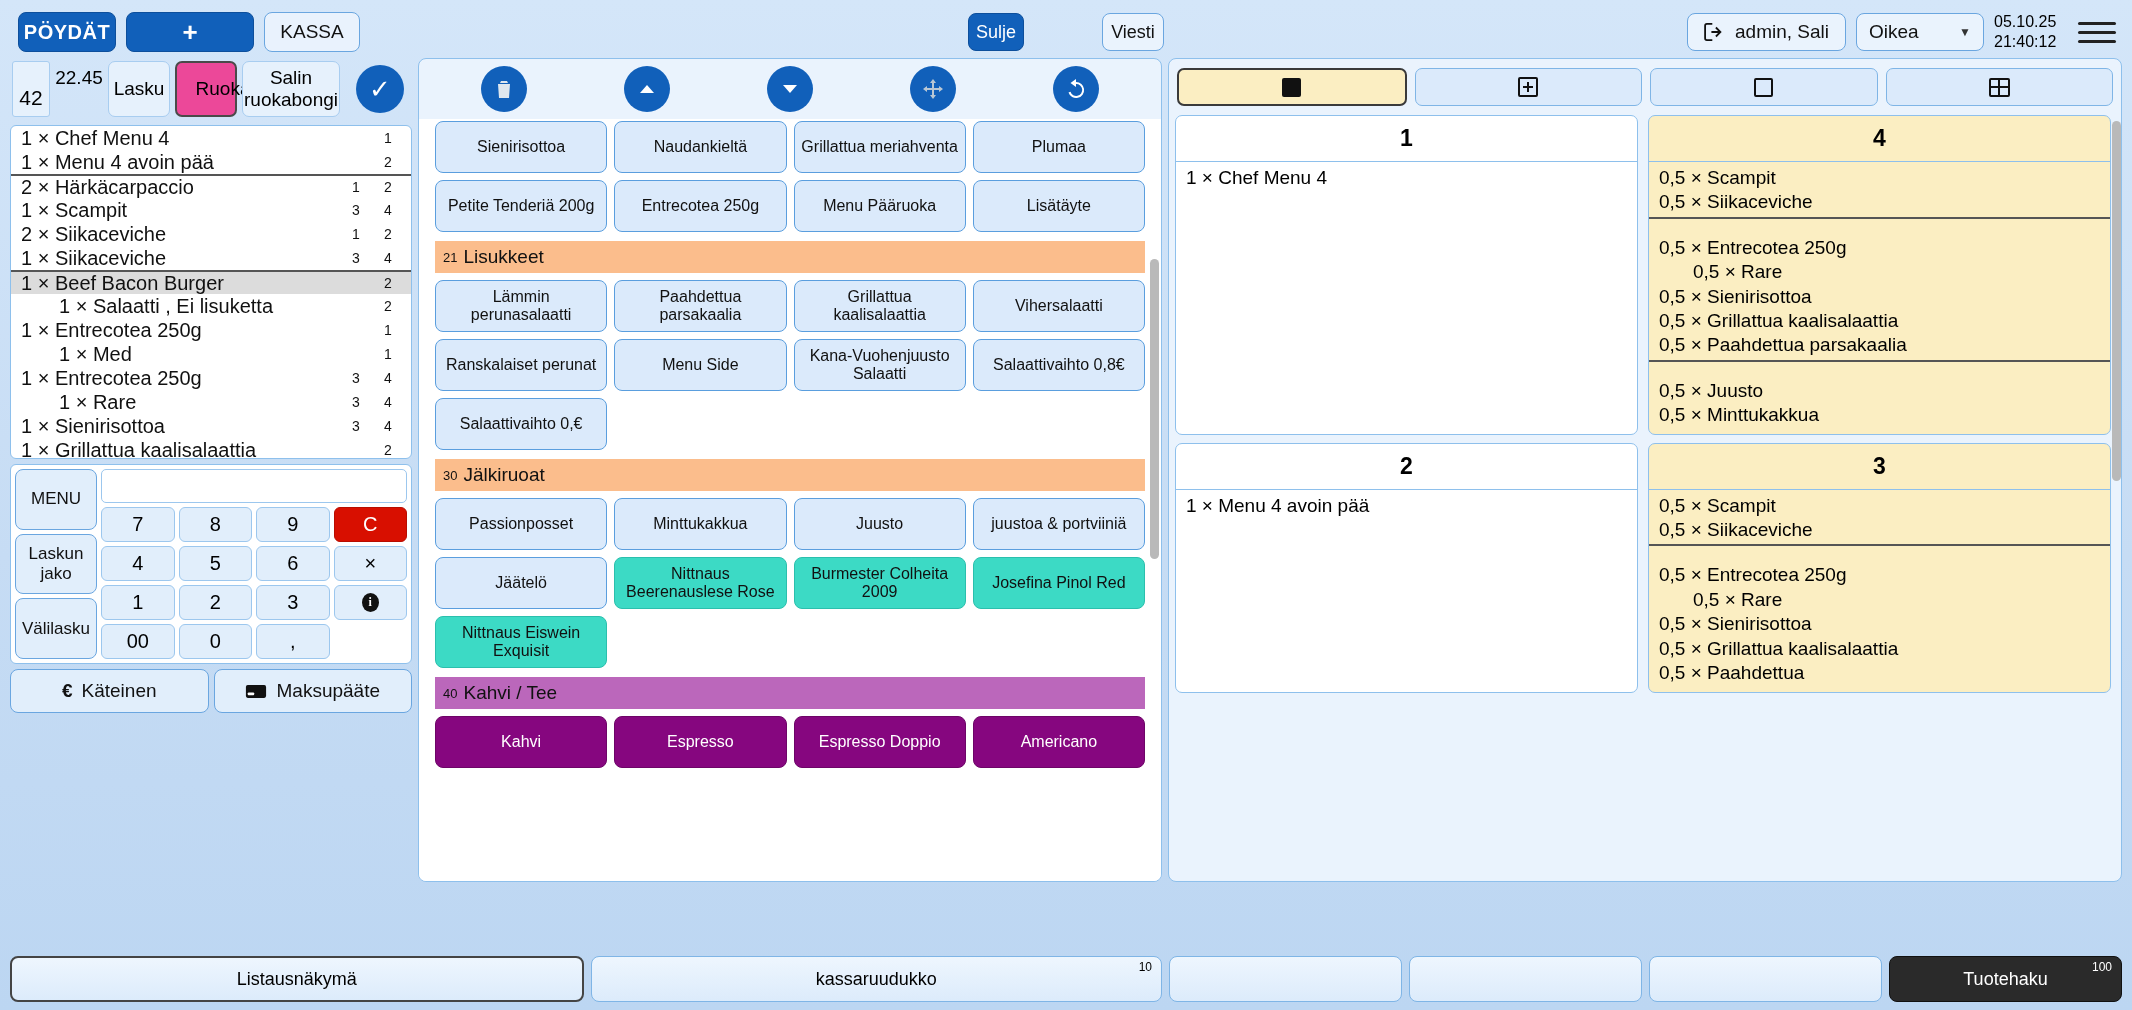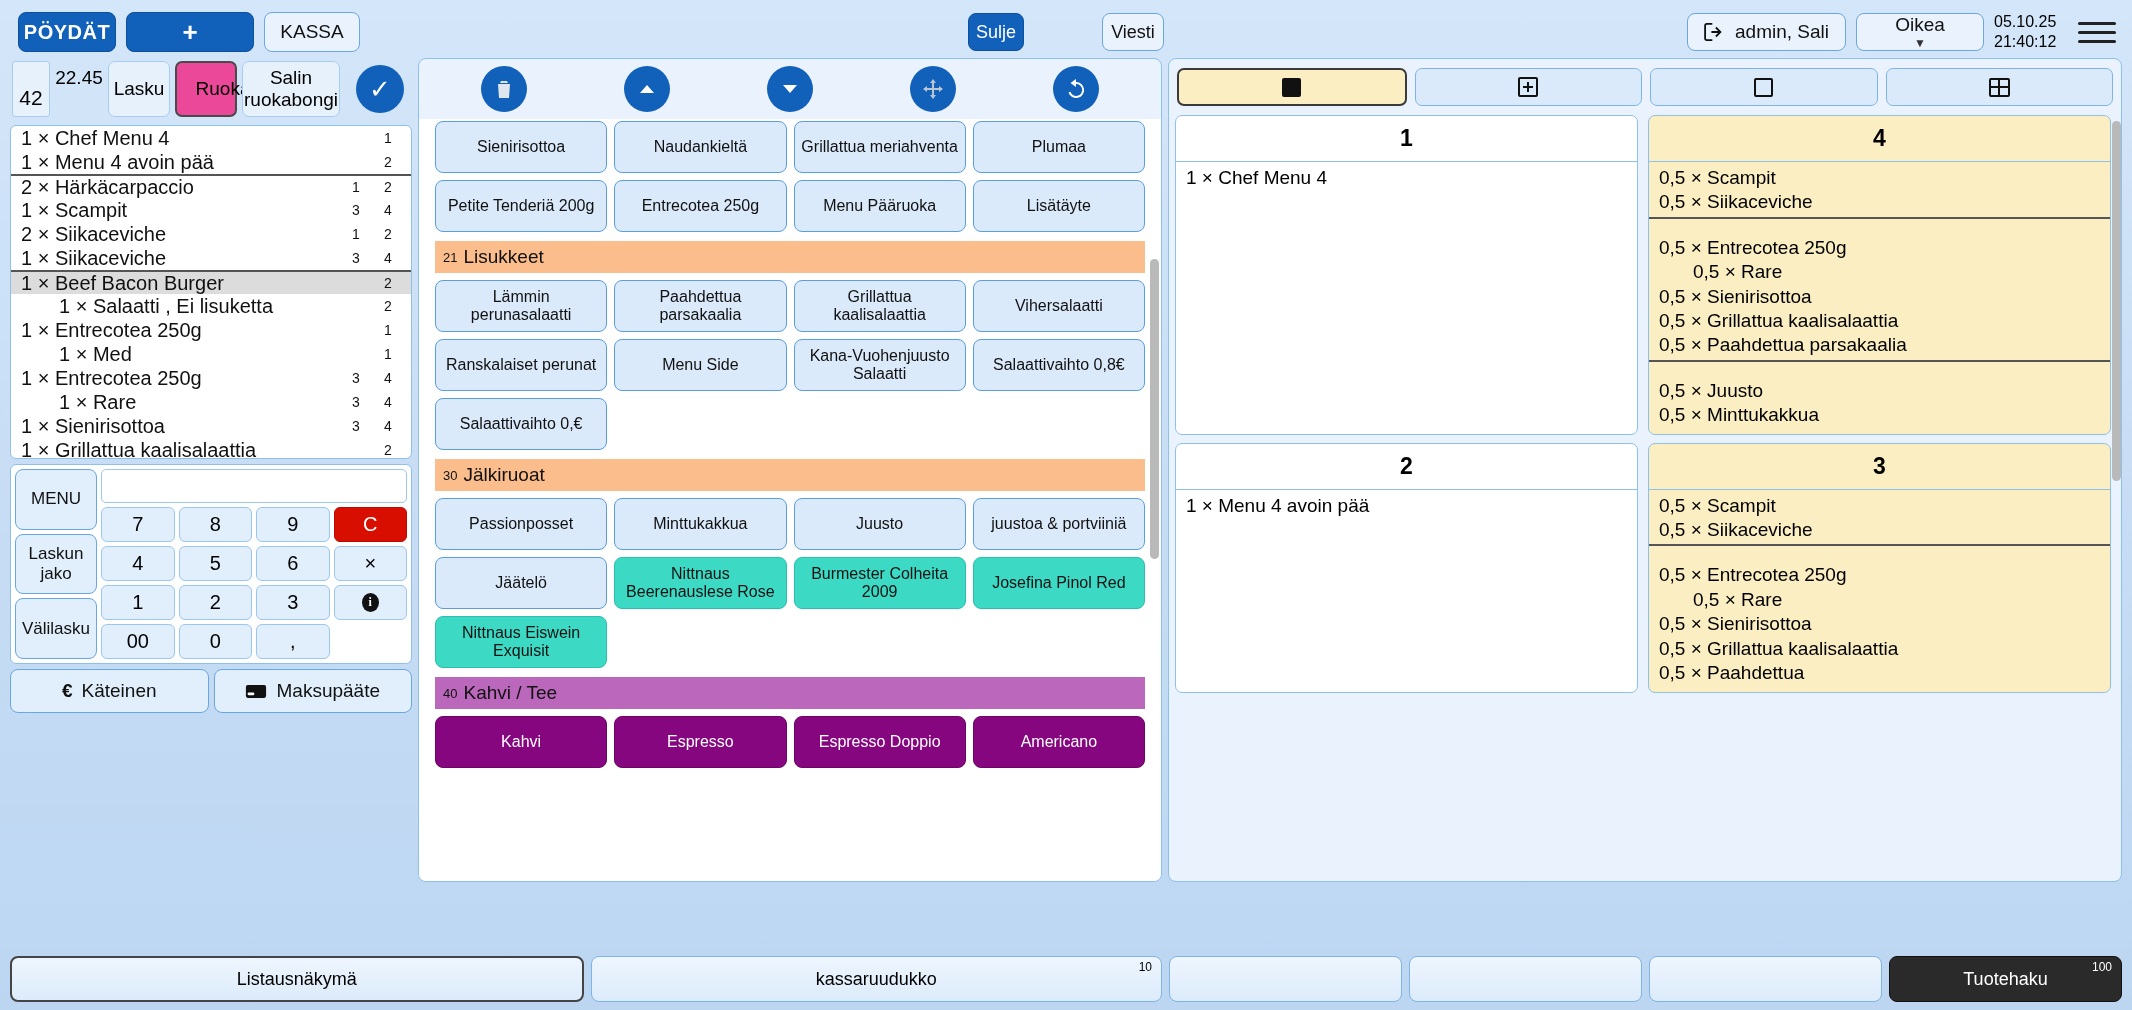--- a/index.html
+++ b/index.html
@@ -30,21 +30,21 @@
   .tb-plus  { width: 128px; height: 40px; font-size: 26px; }
   .tb-kassa { width: 96px; height: 40px; font-size: 19px; background:#e9f2fd; }
   .tb-sulje { width: 56px; height: 38px; background:#1160ba; color:#fff; border-color:#0d4f9c;
               font-size:18px; }
   .tb-viesti{ width: 62px; height: 38px; font-size:18px; background:#eaf3fd;}
   .center-group { position: absolute; left: 50%; transform: translateX(-50%);
                   display: flex; gap: 78px; }
   .right-group { margin-left: auto; display: flex; align-items: center; gap: 10px; }
   .tb-admin { height: 38px; padding: 0 16px; gap: 9px; font-size: 19px; background:#eaf3fd;}
   .tb-select { height: 38px; width: 128px; padding: 0 12px; font-size: 19px;
-               background:#eaf3fd; justify-content: space-between; flex-direction: column; }
+               background:#eaf3fd; justify-content: space-between; }
   .chev { font-size: 12px; color:#333; }
   .clock { font-size: 16px; line-height: 1.25; text-align: left; color: #000000; width:74px;}
   .hamburger { width: 38px; height: 34px; display:flex; flex-direction:column;
                justify-content:center; gap:6px; cursor:pointer; }
   .hamburger span { display:block; height:3px; background:#222; border-radius:2px; }
 
   
   .main { display: flex; gap: 6px; height: 892px; padding: 0 2px; }
   .col-left   { width: 402px; display: flex; flex-direction: column; gap: 5px; }
   .col-mid    { width: 744px; display: flex; flex-direction: column; }

